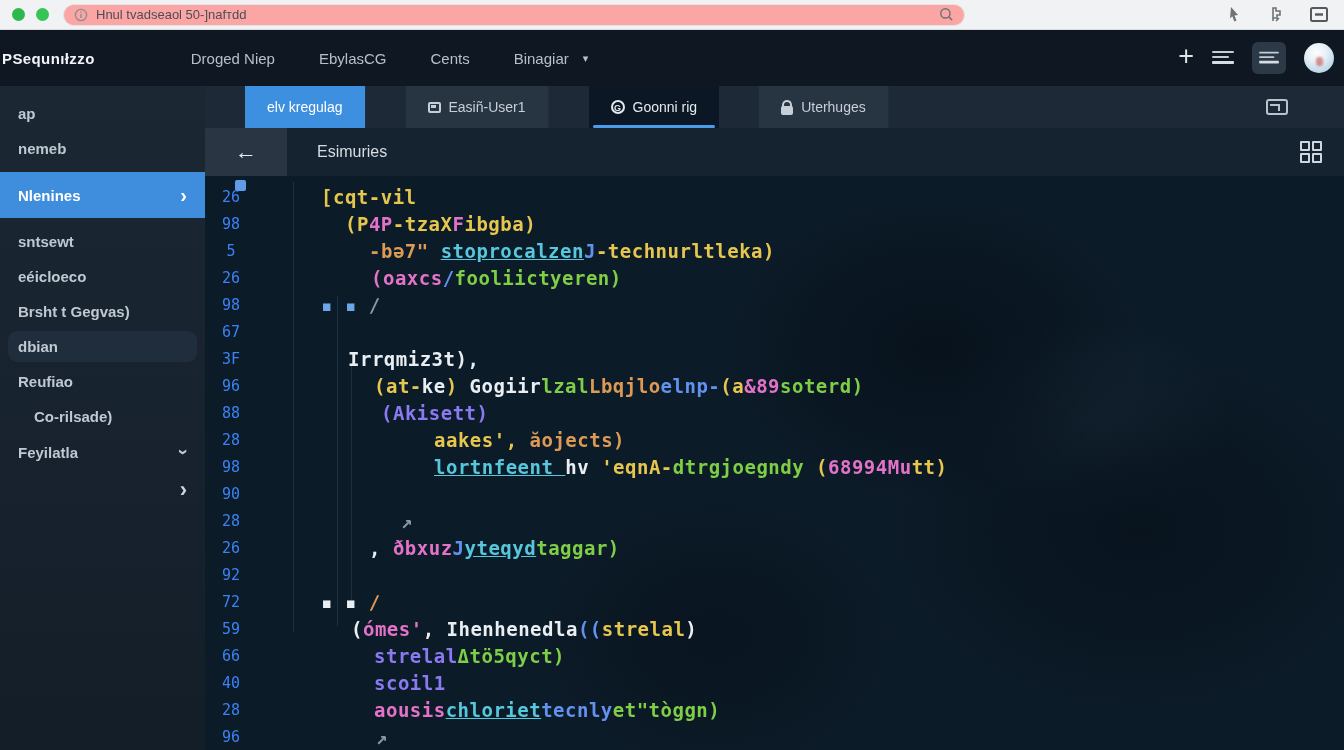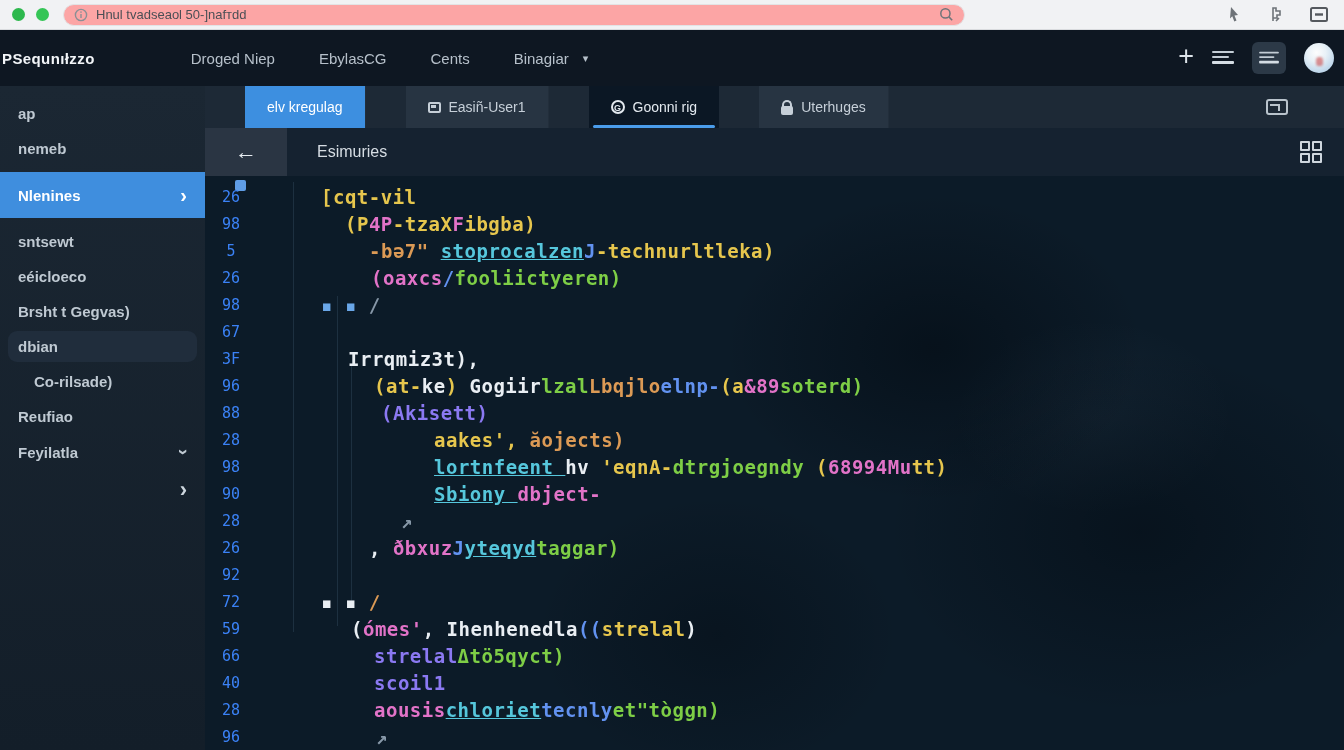--- a/index.html
+++ b/index.html
@@ -207,25 +207,25 @@
         </div>
         <div class="s-item normal">
           <span class="lbl">eéicloeco</span>
         </div>
         <div class="s-item normal">
           <span class="lbl">Brsht t Gegvas)</span>
         </div>
         <div class="s-item card">
           <span class="lbl">dbian</span>
         </div>
+        <div class="s-item normal">
+          <span class="lbl">Reufiao</span>
+        </div>
         <div class="s-item sub">
           <span class="lbl">Co-rilsade)</span>
-        </div>
-        <div class="s-item normal">
-          <span class="lbl">Reufiao</span>
         </div>
         <div class="s-item normal">
           <span class="lbl">Feyilatla</span>
           <span class="s-chev down">›</span>
         </div>
         <div class="s-item chev-only">
           <span class="lbl"></span>
           <span class="s-chev">›</span>
         </div>
       </div>
@@ -323,21 +323,20 @@
               <span class="txt" style="padding-left: 113px;"><span class="cy">aakes', </span><span class="co">ăojects)</span></span>
             </div>
             <div class="cl">
               <span class="num">98</span>
               <span class="mcol"></span>
               <span class="txt" style="padding-left: 113px;"><span class="cc">lortnfeent </span><span class="cw">hv </span><span class="cy">'eqnA-</span><span class="cg">dtrgjoegndy </span><span class="cy">(</span><span class="cp">68994Mu</span><span class="cy">tt)</span></span>
             </div>
             <div class="cl">
               <span class="num">90</span>
               <span class="mcol"></span>
-              <span class="txt" style="padding-left: 113px;"><span class="cc">Sbiony </span><span class="cp">dbject-</span></span>
             </div>
             <div class="cl">
               <span class="num">28</span>
               <span class="mcol"></span>
               <span class="txt" style="padding-left: 80px;"><span class="cgr">↗</span></span>
             </div>
             <div class="cl">
               <span class="num">26</span>
               <span class="mcol"></span>
               <span class="txt" style="padding-left: 48px;"><span class="cw">, </span><span class="cp">ðbxuz</span><span class="cb">J</span><span class="cc">yteqyd</span><span class="cg">taggar)</span></span>

